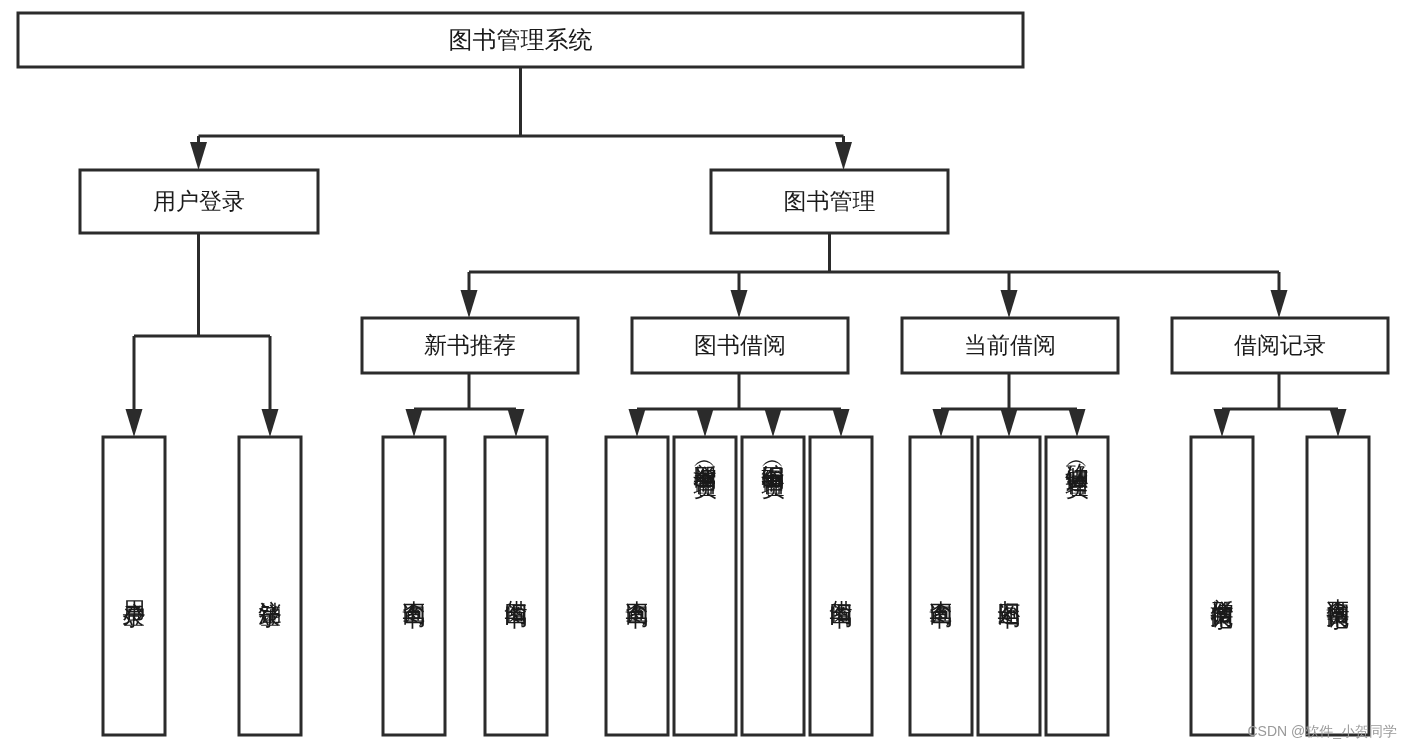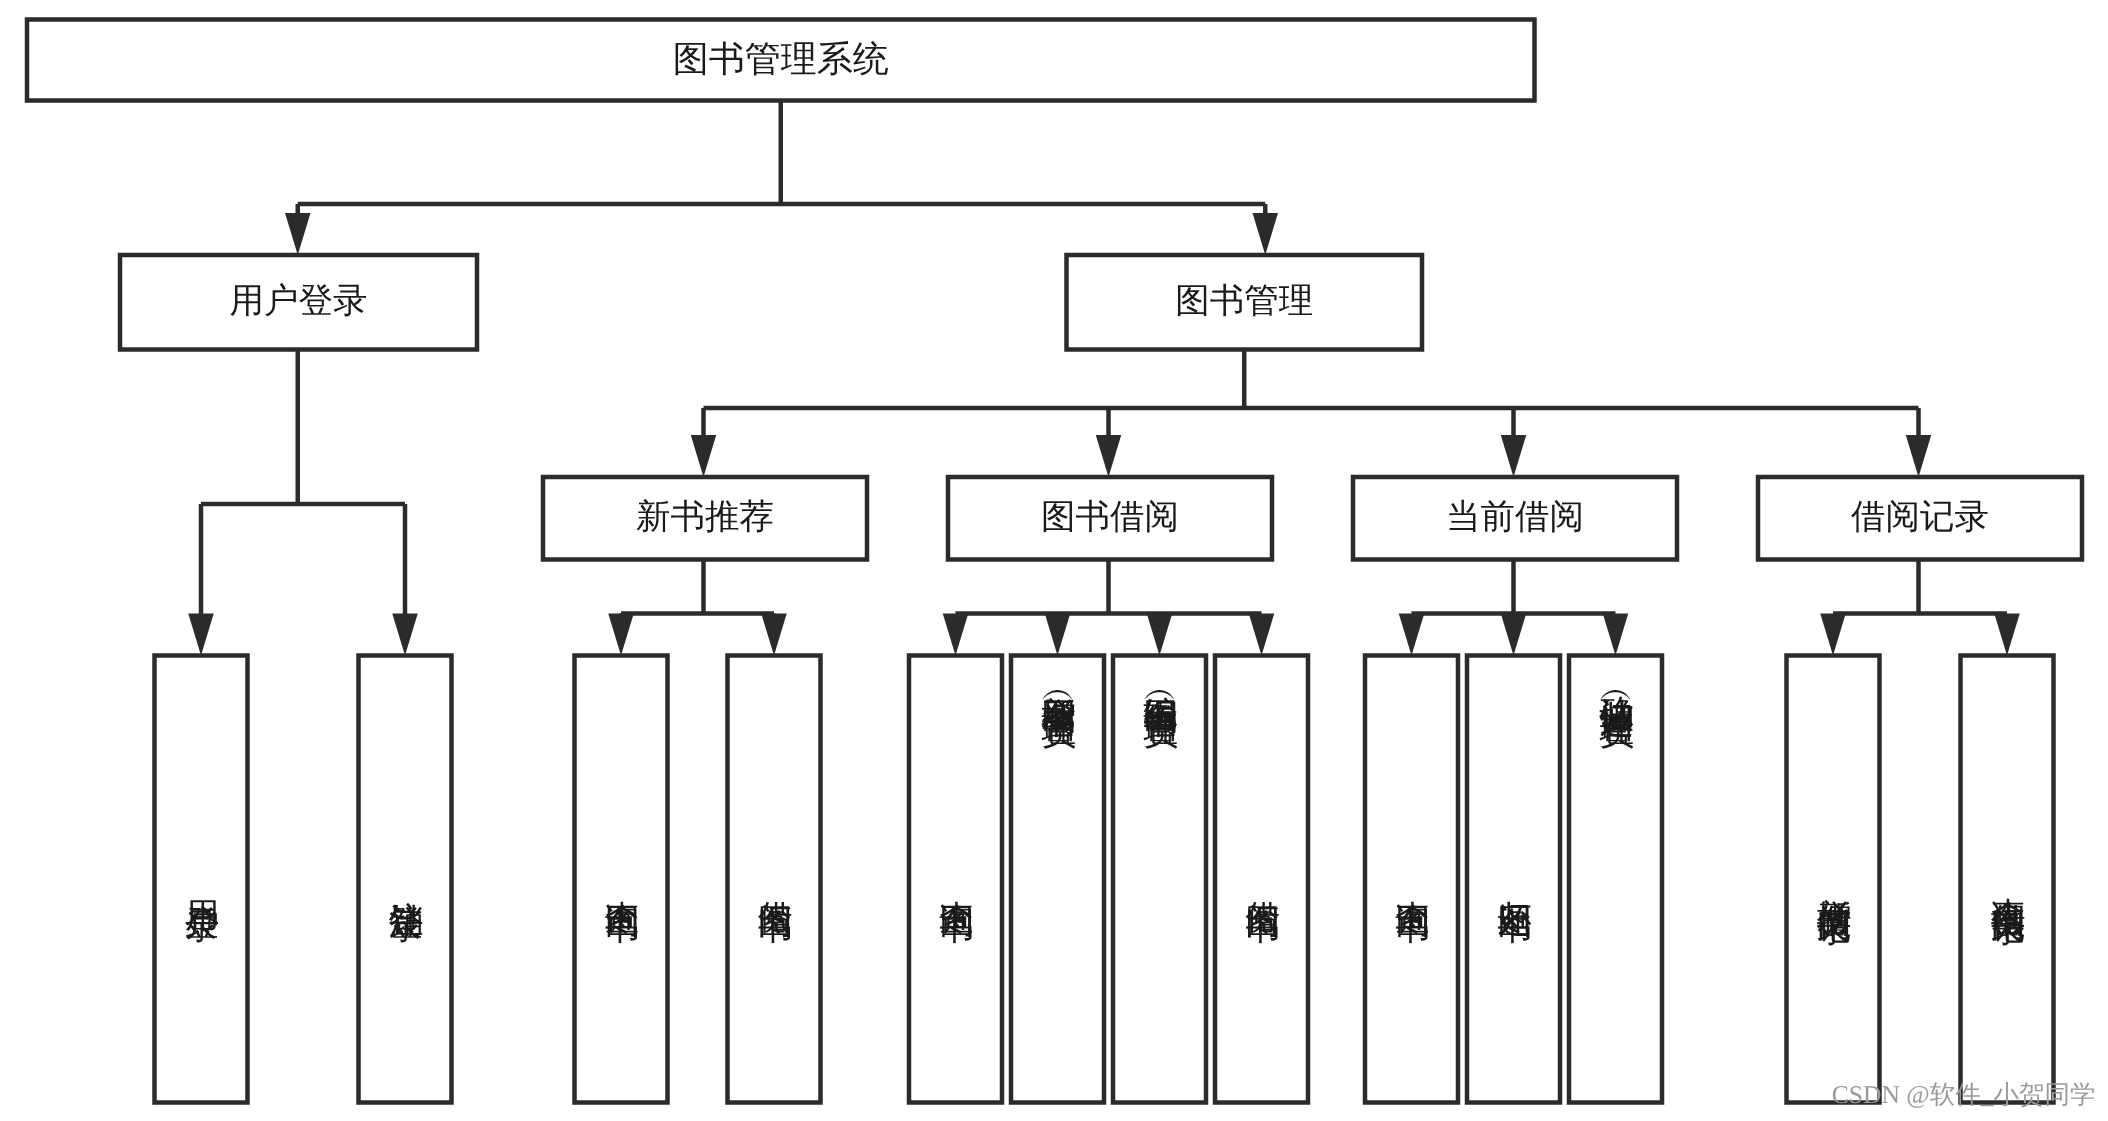--- a/index.html
+++ b/index.html
@@ -71,22 +71,22 @@
     line-height: 1.08;
     color: #1a1a1a;
     letter-spacing: 2px;
     white-space: nowrap;
     text-align: center;
   }
   #watermark {
     position: absolute;
     right: 8px;
     bottom: 6px;
-    font-family: Liberation Serif, serif;
-    font-size: 17px;
+    font-family: Liberation Sans, sans-serif;
+    font-size: 14px;
     color: #9a9a9a;
     white-space: nowrap;
   }
 </style>
 </head>
 <body>
 
 <div id="diagram-root">
 
   <svg id="tree-svg" viewBox="0 0 1405 747">

